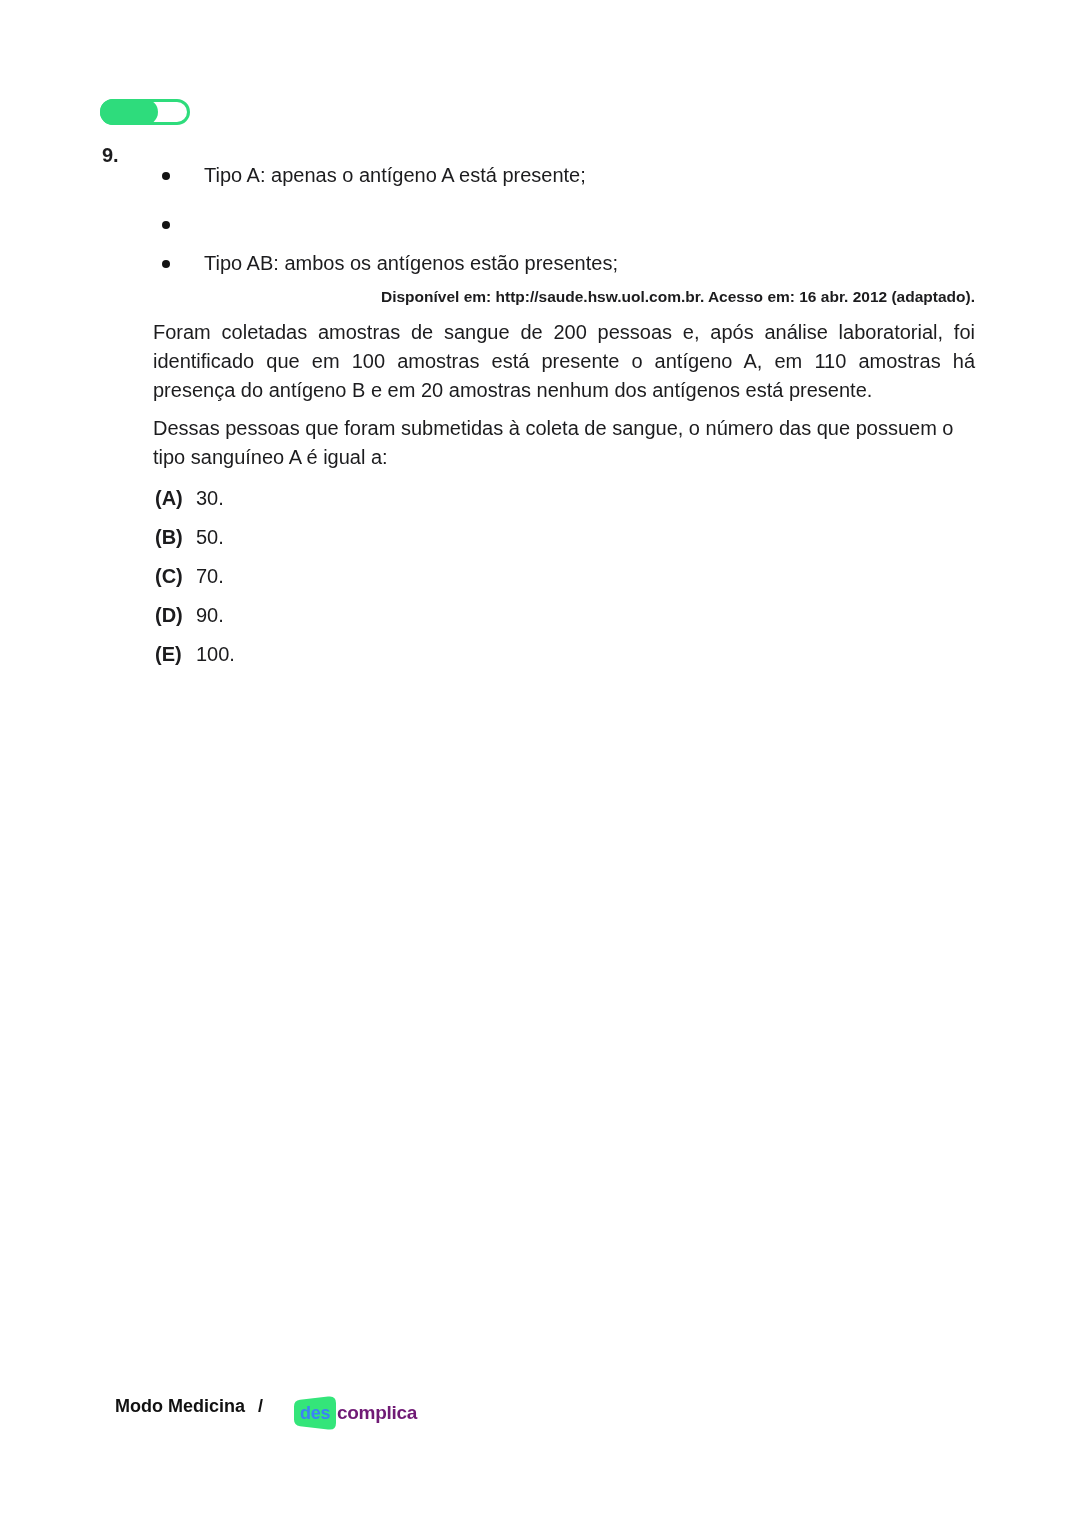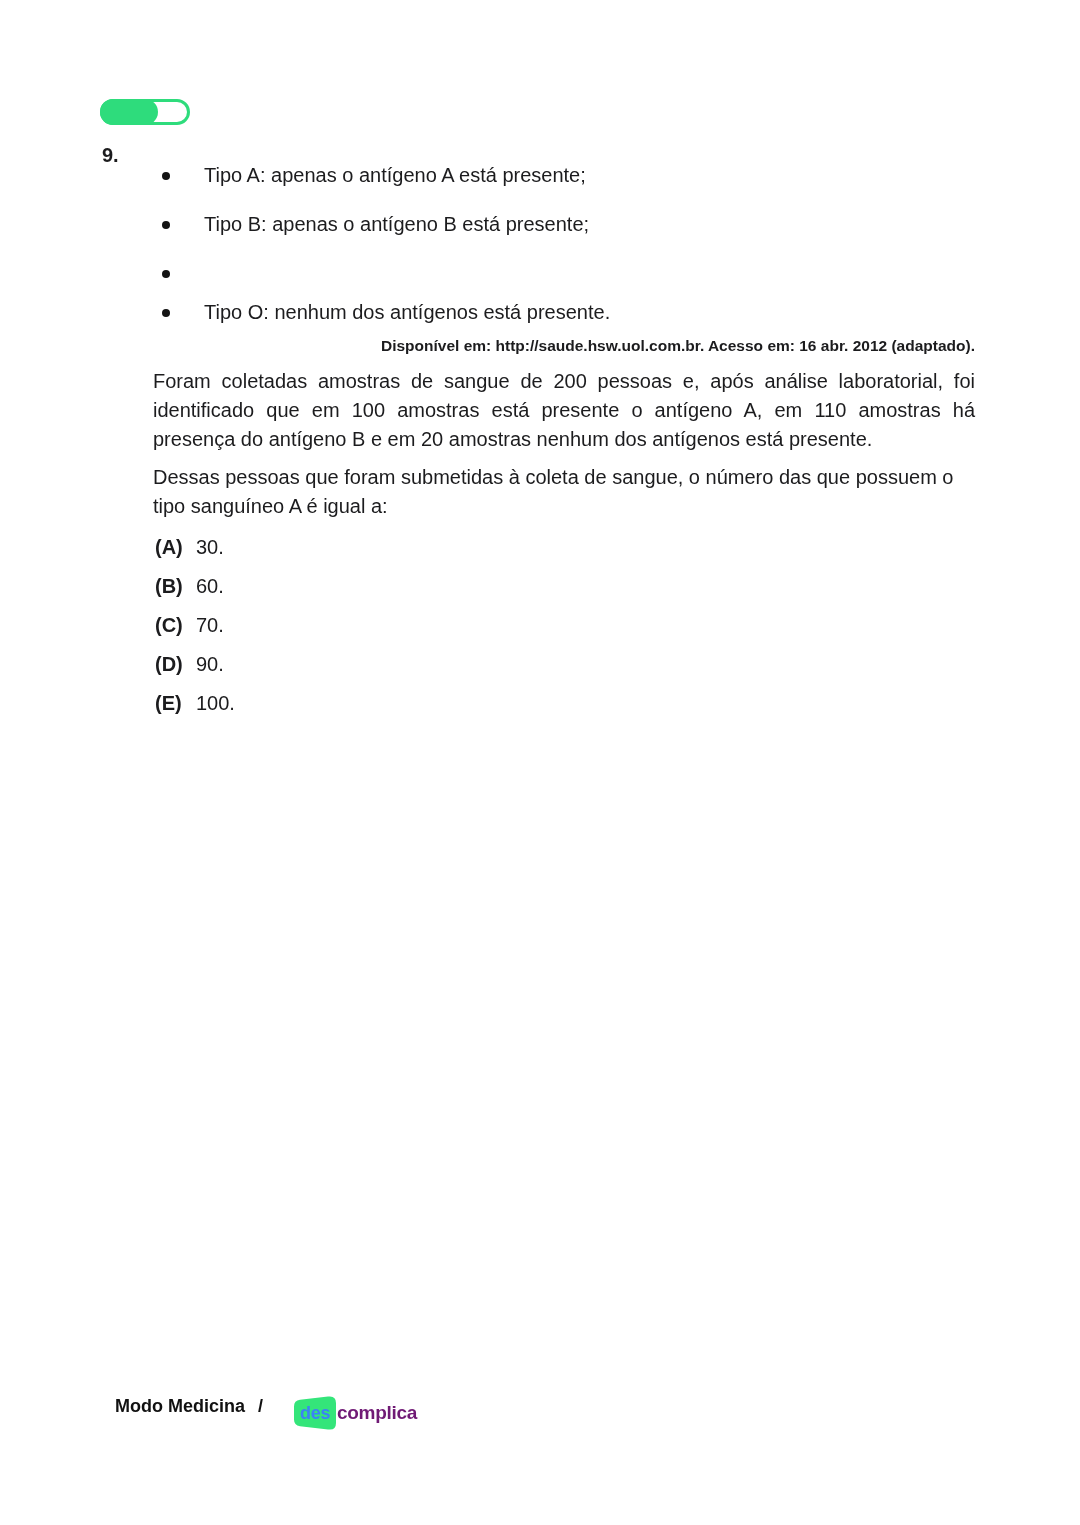--- a/index.html
+++ b/index.html
@@ -170,45 +170,41 @@
       <div class="q-body">
 
 
         <ul class="bullets">
           <li>
             <span class="bullet-dot"></span>
             <span class="bullet-text">Tipo A: apenas o antígeno A está presente;</span>
           </li>
           <li>
             <span class="bullet-dot"></span>
-            <span class="bullet-text">Tipo B: apenas o antígeno B está presente;</span>
           </li>
           <li>
             <span class="bullet-dot"></span>
-          </li>
-          <li>
-            <span class="bullet-dot"></span>
-            <span class="bullet-text">Tipo O: nenhum dos antígenos está presente.</span>
+            <span class="bullet-text">Tipo AB: ambos os antígenos estão presentes;</span>
           </li>
         </ul>
 
         <p class="source">Disponível em: http://saude.hsw.uol.com.br. Acesso em: 16 abr. 2012 (adaptado).</p>
 
         <p class="statement">Foram coletadas amostras de sangue de 200 pessoas e, após análise laboratorial, foi identificado que em 100 amostras está presente o antígeno A, em 110 amostras há presença do antígeno B e em 20 amostras nenhum dos antígenos está presente.</p>
 
         <p class="prompt">Dessas pessoas que foram submetidas à coleta de sangue, o número das que possuem o tipo sanguíneo A é igual a:</p>
 
         <ul class="options">
           <li>
             <span class="opt-label">(A)</span>
             <span class="opt-value">30.</span>
           </li>
           <li>
             <span class="opt-label">(B)</span>
-            <span class="opt-value">60.</span>
+            <span class="opt-value">50.</span>
           </li>
           <li>
             <span class="opt-label">(C)</span>
             <span class="opt-value">70.</span>
           </li>
           <li>
             <span class="opt-label">(D)</span>
             <span class="opt-value">90.</span>
           </li>
           <li>

